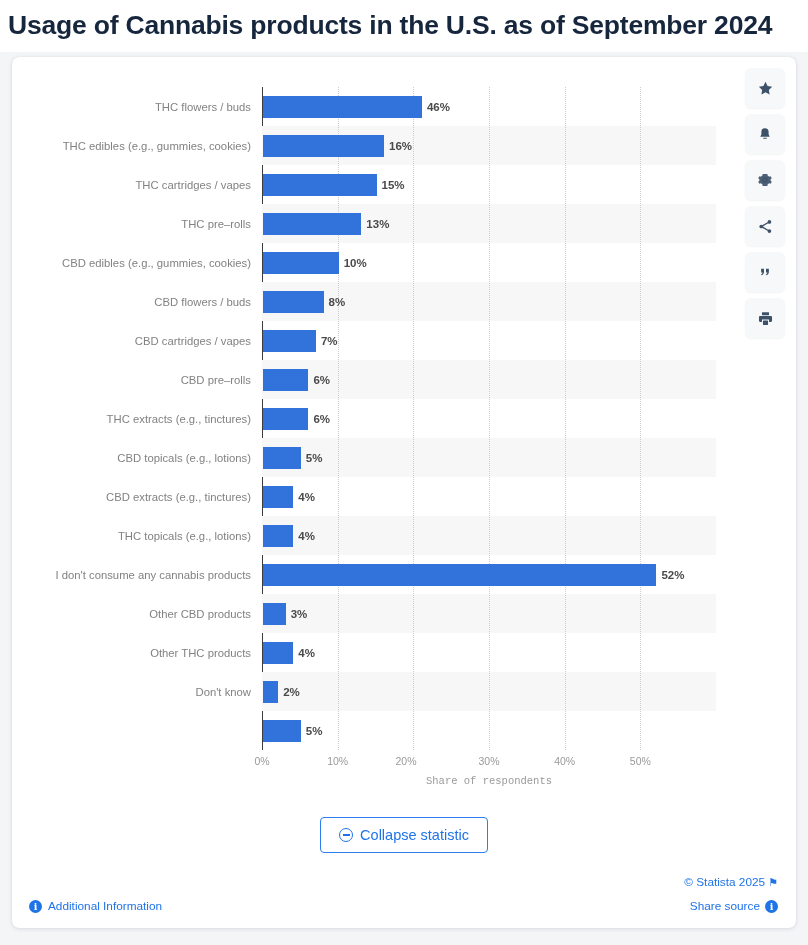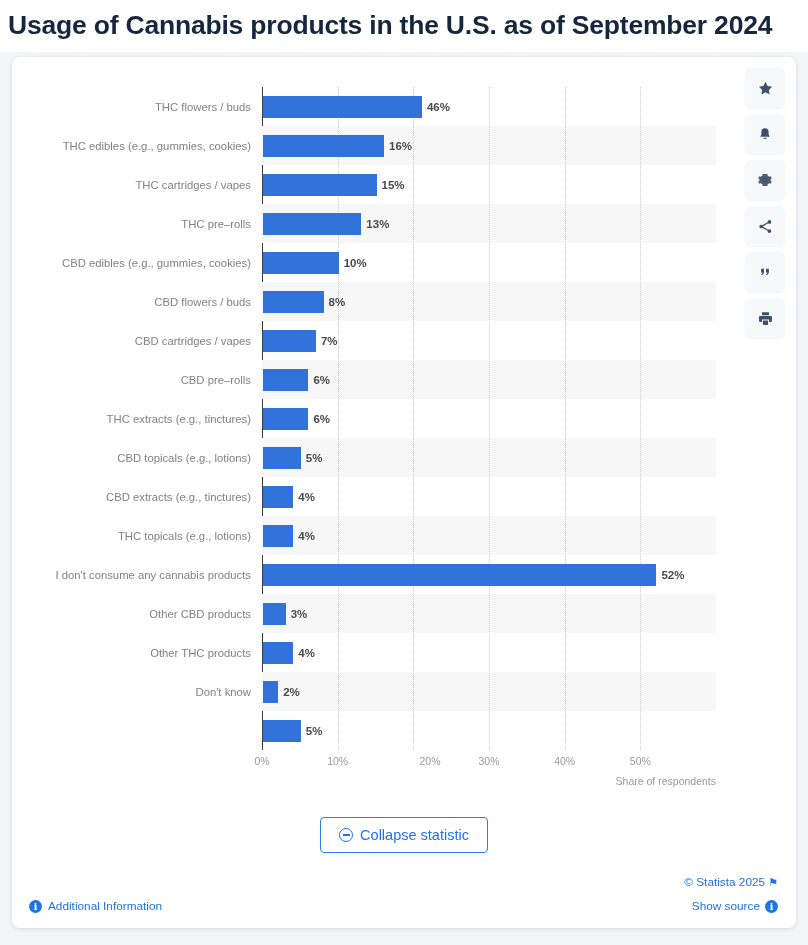--- a/index.html
+++ b/index.html
@@ -122,23 +122,24 @@
     position: absolute;
     top: 662px;
     font-size: 10.5px;
     color: #9a9a9a;
     transform: translateX(-50%);
     white-space: nowrap;
   }
   .axis-title {
     position: absolute;
     top: 682px; left: 0; width: 454px;
-    text-align: right;
+    text-align: center;
     font-size: 10.5px;
     color: #9a9a9a;
+    font-family: Liberation Mono, monospace;
   }
 
   
   .collapse-wrap {
     position: absolute;
     left: 0; top: 760px;
     width: 784px;
     display: flex; justify-content: center;
   }
   .collapse-btn {
@@ -306,42 +307,42 @@
             <div class="bar-value" style="left: 16.1333px;">2%</div>
           </div>
           <div class="row" style="top: 624px;">
             <div class="bar" style="width: 37.8333px; background: rgb(49, 115, 218);"></div>
             <div class="bar-value" style="left: 38.8333px;">5%</div>
           </div>
         </div>
       <div id="ticks-layer" style="position: absolute; left: 250px; top: 30px; width: 454px;">
           <div class="tick" style="left: 0px; top: 668px;">0%</div>
           <div class="tick" style="left: 75.6667px; top: 668px;">10%</div>
-          <div class="tick" style="left: 168px; top: 668px;">20%</div>
+          <div class="tick" style="left: 144px; top: 668px;">20%</div>
           <div class="tick" style="left: 227px; top: 668px;">30%</div>
           <div class="tick" style="left: 302.667px; top: 668px;">40%</div>
           <div class="tick" style="left: 378.333px; top: 668px;">50%</div>
           <div class="axis-title" style="top: 688px;">Share of respondents</div>
         </div>
     </div>
 
     <div class="collapse-wrap">
       <button class="collapse-btn">
         <span class="minus-circle"></span>
         <span>Collapse statistic</span>
       </button>
     </div>
 
     <div class="footer-links">
       <div class="copyright">
         <span>© Statista 2025</span>
         <span class="flag-glyph">⚑</span>
       </div>
       <div class="show-source">
-        <span>Show source</span>
+        <span>Share source</span>
         <span class="info-dot">i</span>
       </div>
       <div class="addl-info">
         <span class="info-dot">i</span>
         <span>Additional Information</span>
       </div>
     </div>
   </div>
 
   <div class="icon-rail" id="icon-rail">

